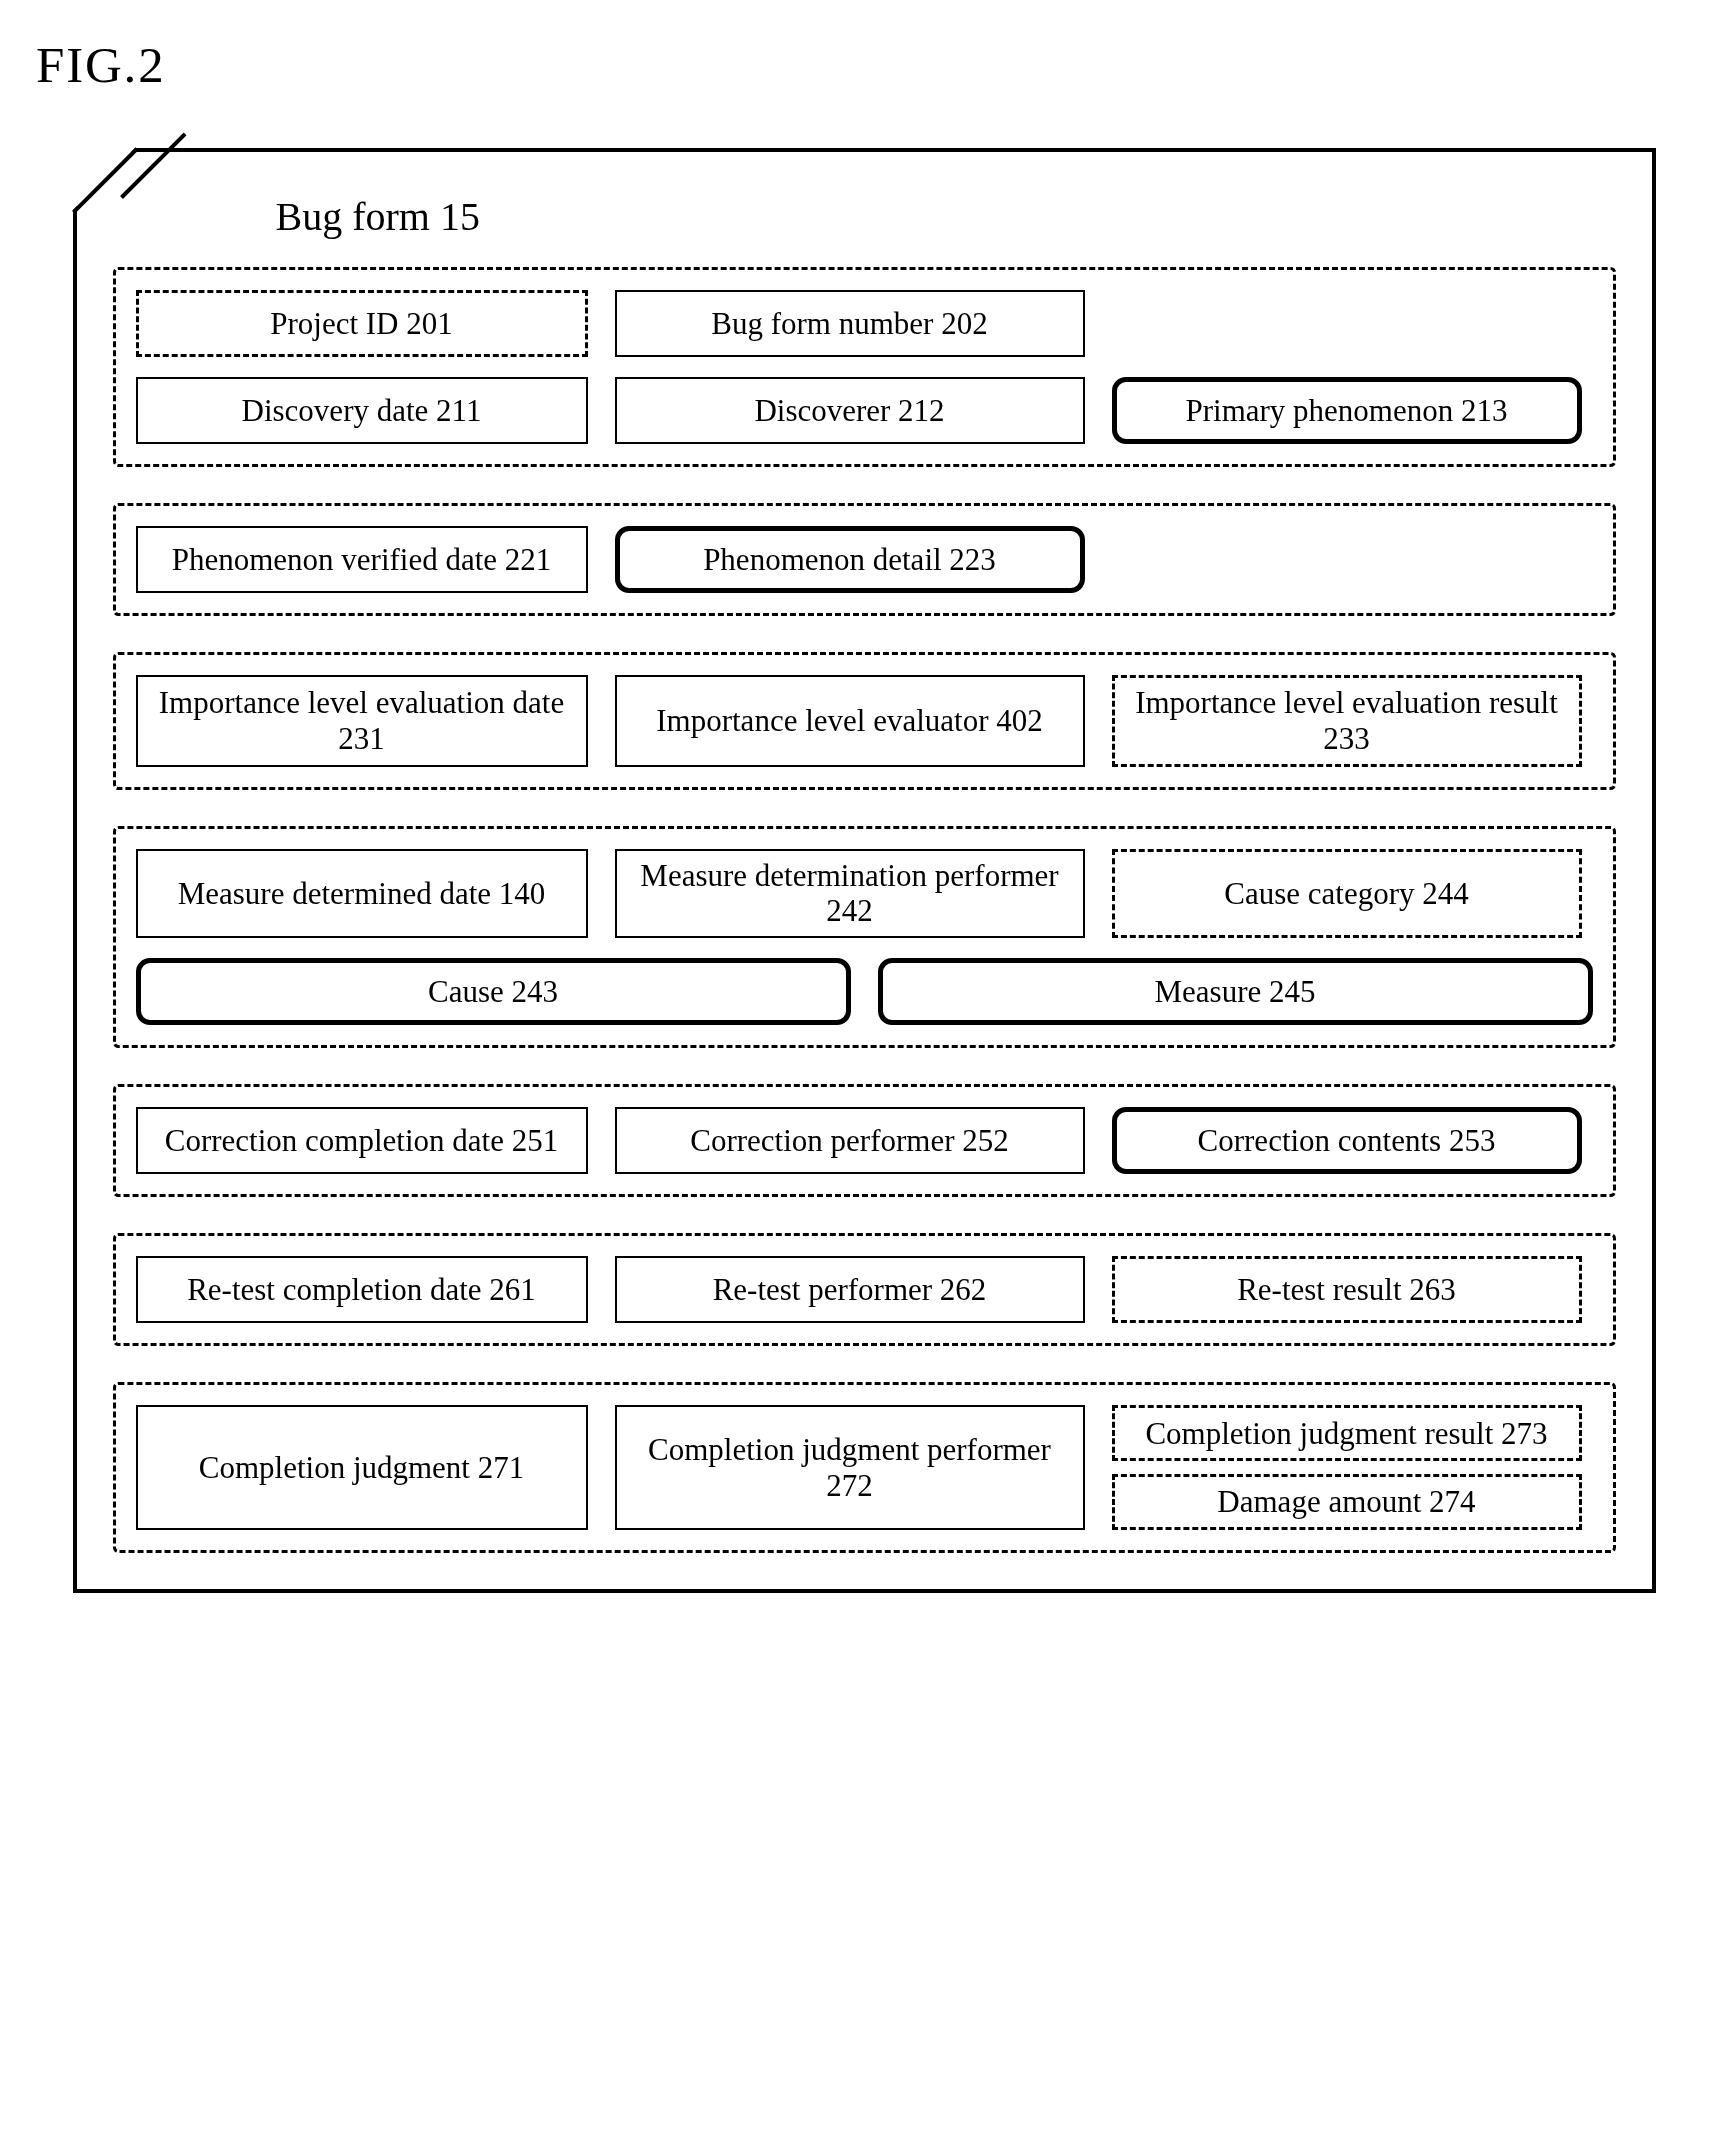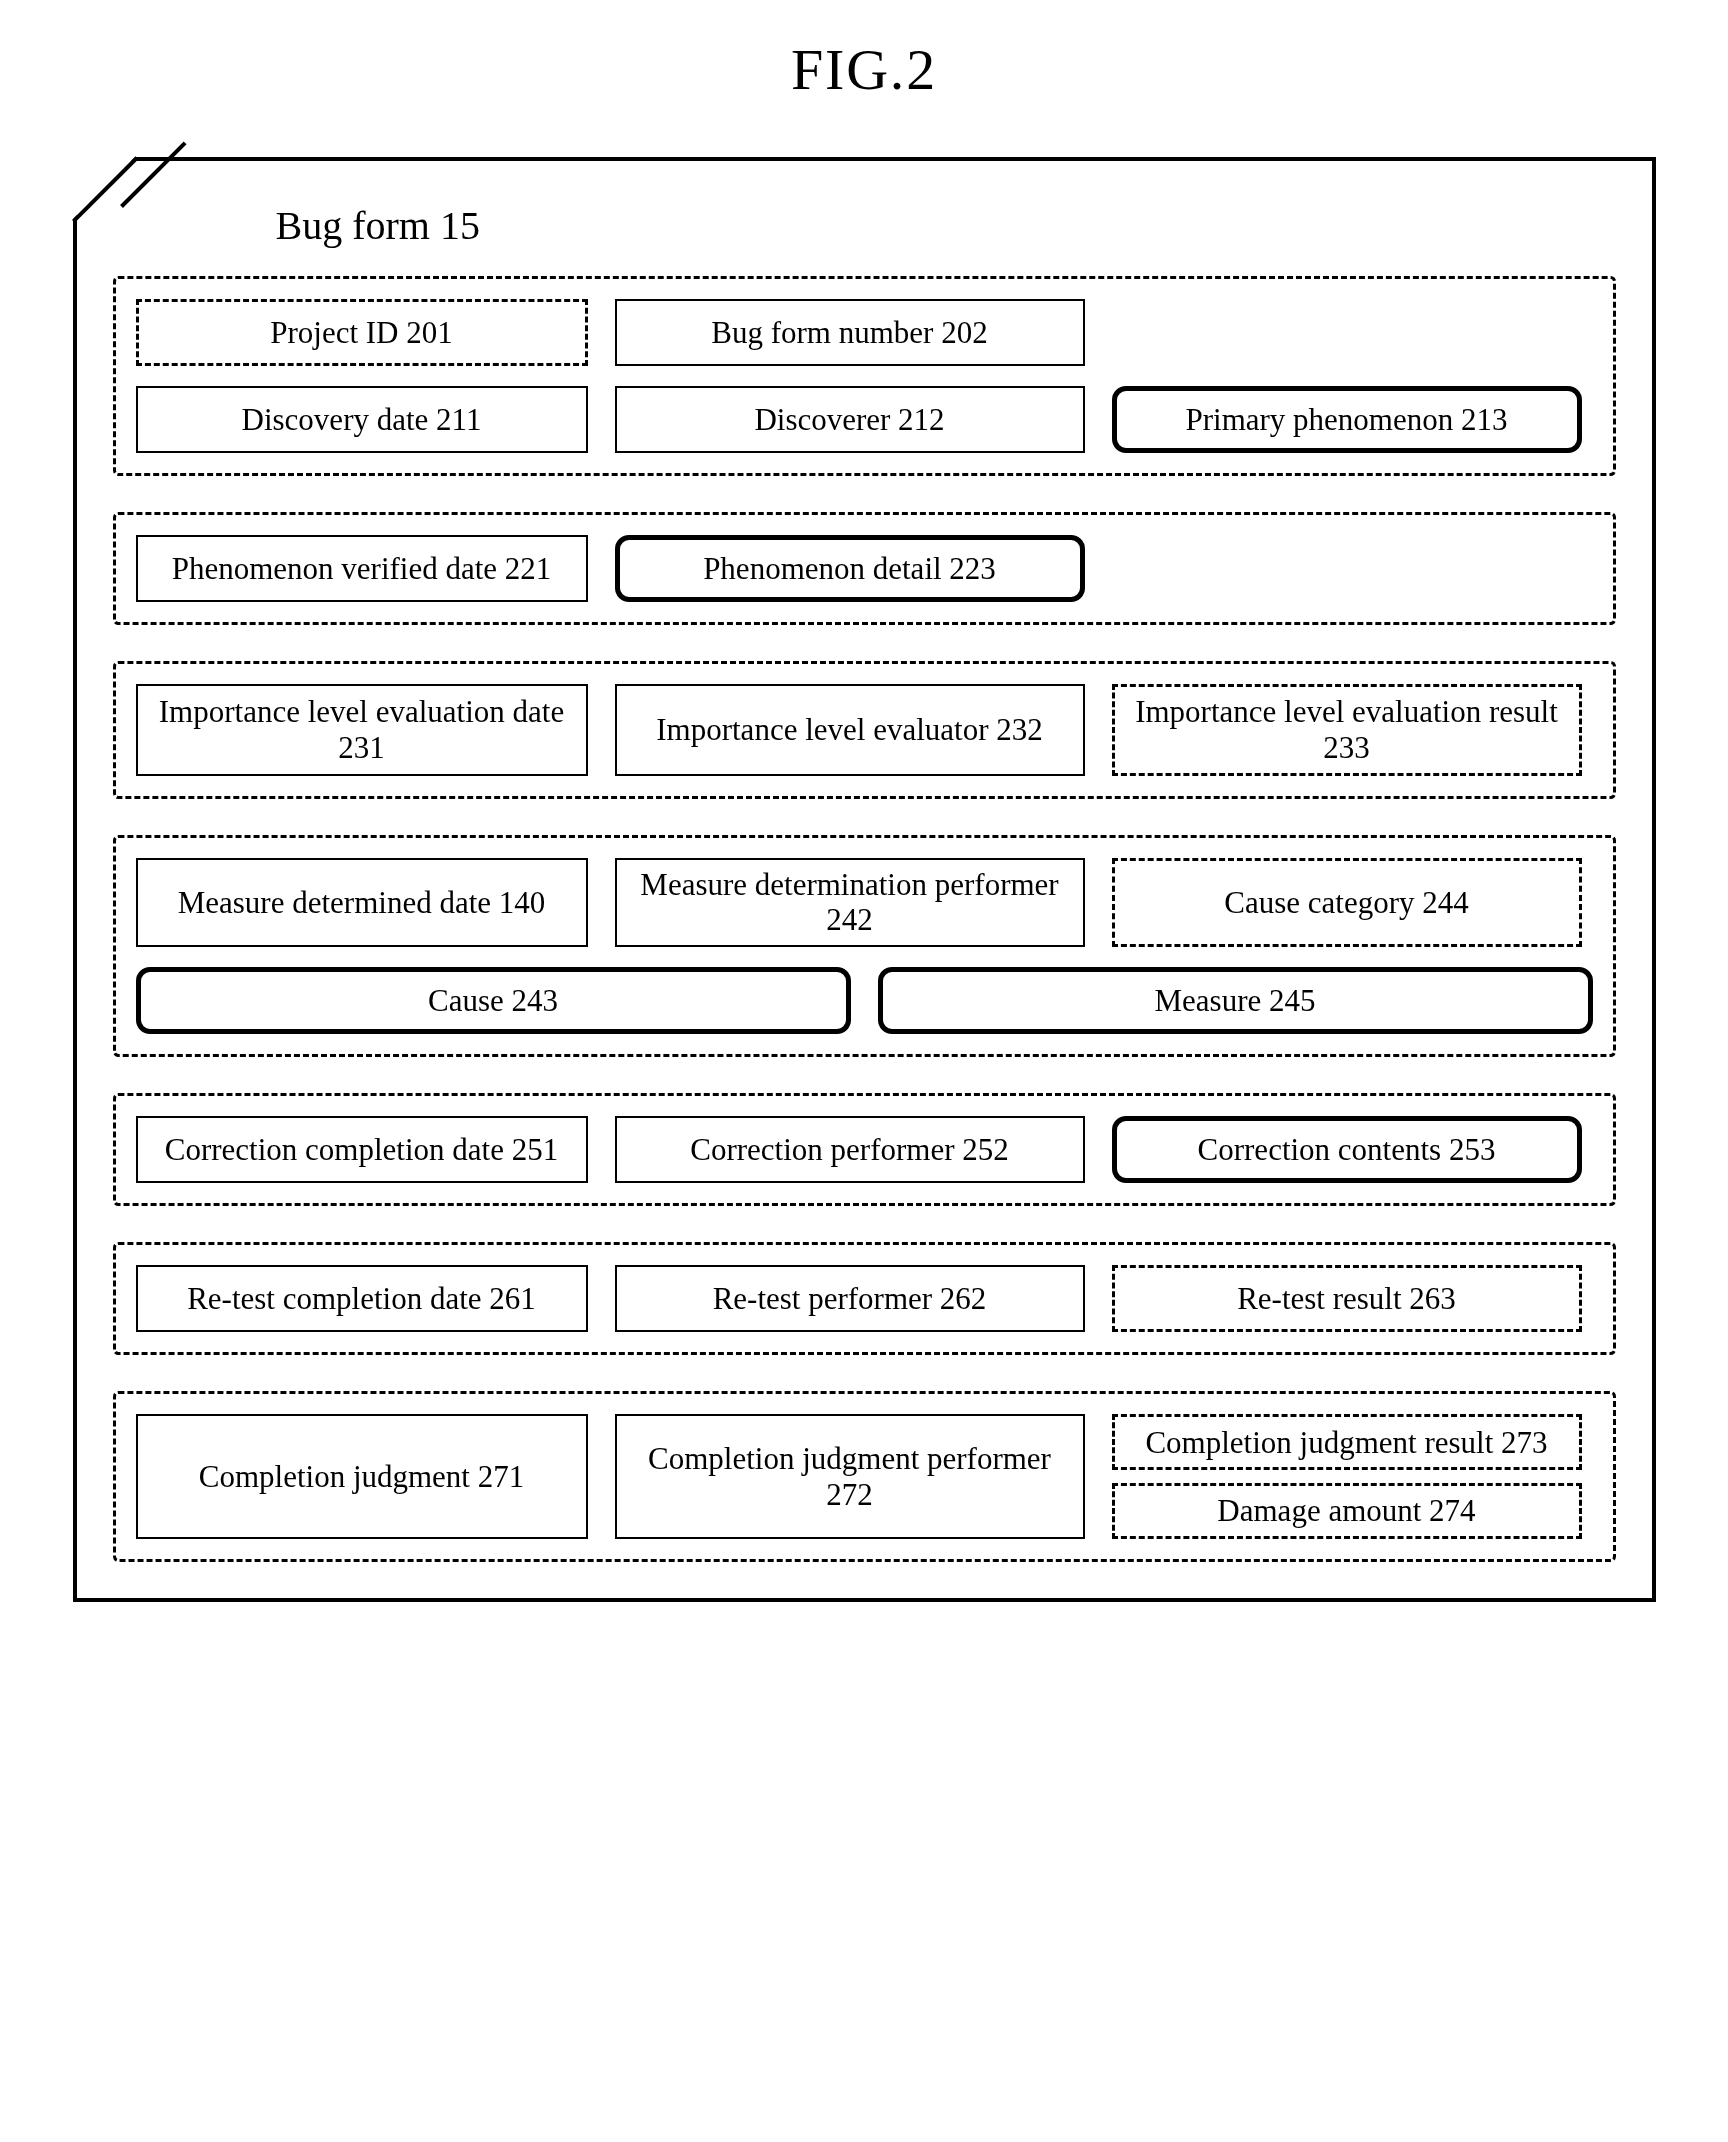--- a/index.html
+++ b/index.html
@@ -5,22 +5,22 @@
   * { box-sizing: border-box; }
   body {
     background: #ffffff;
     margin: 0;
     padding: 36px;
     font-family: "Times New Roman", Times, serif;
     font-size: 31px;
     color: #000;
   }
   .figure-title {
-    text-align: center;
-    font-size: 58px;
+    text-align: left;
+    font-size: 51px;
     margin-bottom: 54px;
     letter-spacing: 1.8px;
   }
   .document {
     border: 4.5px solid #000;
     width: 1583px;
     margin: 0 auto;
     padding: 32px 36px 36px 36px;
     position: relative;
     background: #fff;
@@ -150,21 +150,21 @@
   <div class="group">
     <div class="row">
       <div class="field w1">Phenomenon verified date 221</div>
       <div class="field bold w3">Phenomenon detail 223</div>
     </div>
   </div>
 
   <div class="group">
     <div class="row">
       <div class="field w1">Importance level evaluation date 231</div>
-      <div class="field w2">Importance level evaluator 232</div>
+      <div class="field w2">Importance level evaluator 402</div>
       <div class="field dashed w3">Importance level evaluation result 233</div>
     </div>
   </div>
 
   <div class="group">
     <div class="row">
       <div class="field w1">Measure determined date 140</div>
       <div class="field w2">Measure determination performer 242</div>
       <div class="field dashed w3">Cause category 244</div>
     </div>

